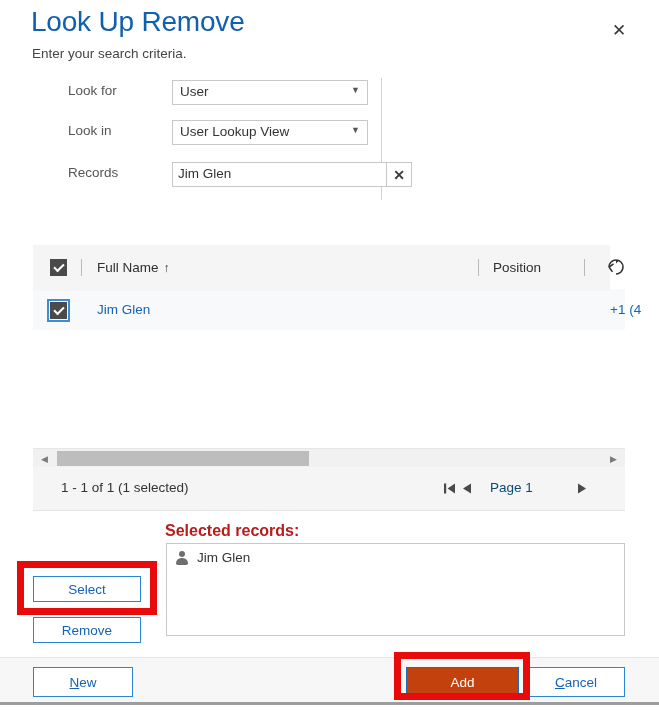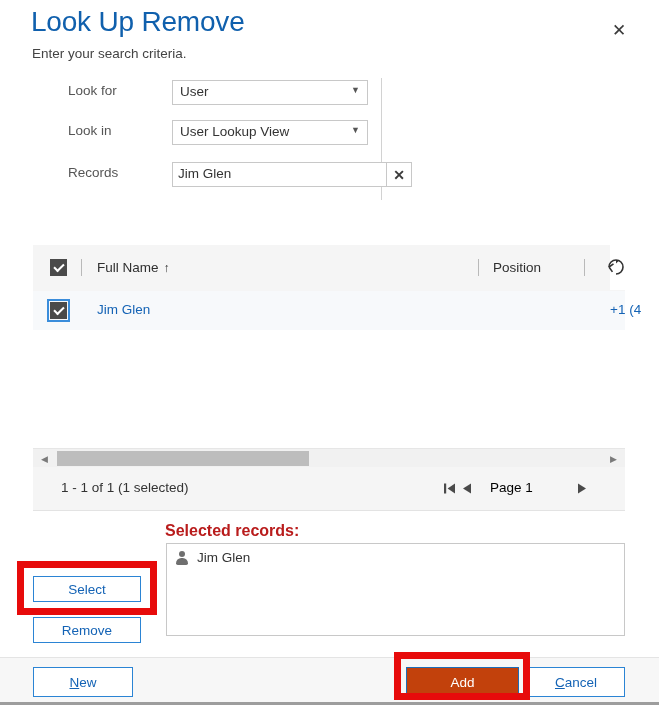--- a/index.html
+++ b/index.html
@@ -352,21 +352,21 @@
     color: #4a4a4a;
     cursor: pointer;
   }
   .pg-first { left: 408px; width: 18px; }
   .pg-prev  { left: 425px; width: 18px; }
   .pg-label {
     position: absolute;
     left: 457px;
     top: 13px;
     font-size: 13.5px;
-    color: #000000;
+    color: #0c4a6e;
     white-space: nowrap;
   }
   .pg-next { left: 540px; width: 18px; }
 
   
   .sel-label {
     position: absolute;
     left: 165px;
     top: 522px;
     font-size: 16px;

